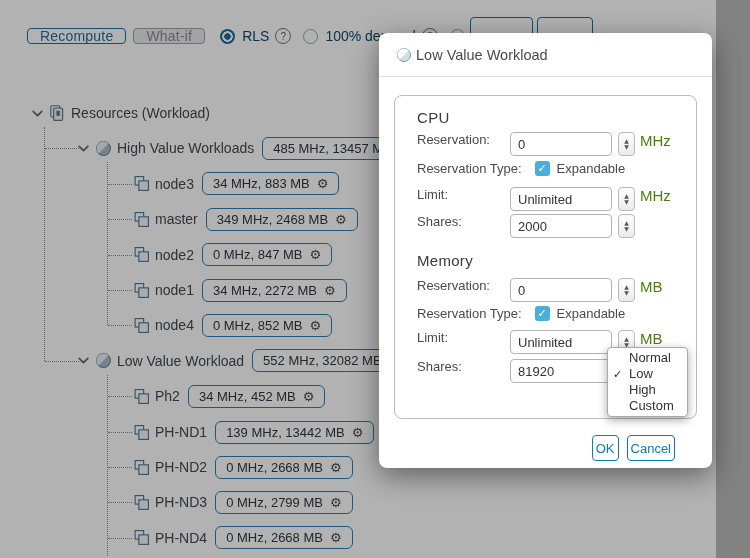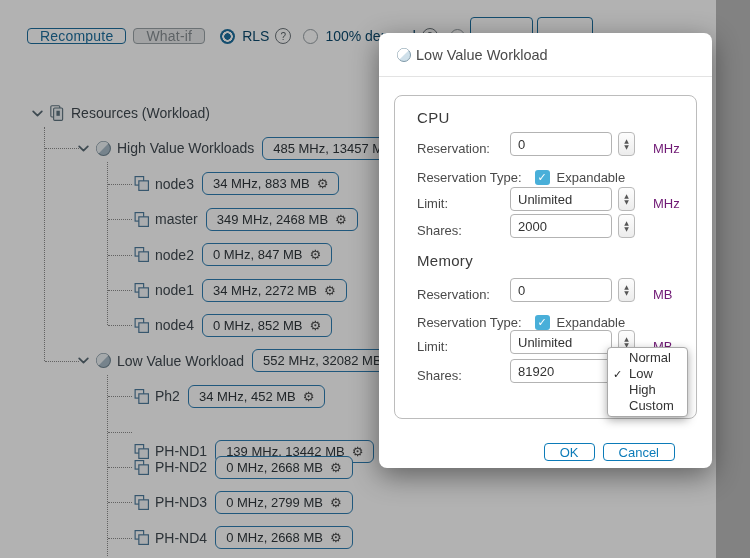--- a/index.html
+++ b/index.html
@@ -42,37 +42,37 @@
 
   
   .modal{position:absolute;left:379px;top:33px;width:333px;height:435px;background:#fff;border-radius:8px;
          box-shadow:0 8px 28px rgba(0,0,0,.45);z-index:10}
   .modal-title{height:43px;display:flex;align-items:center;padding-left:17px;border-bottom:1px solid #e3e3e3}
   .modal-title .ticon{width:16px;height:16px;margin:0 4px 0 0}
   .modal-title-text{font-size:14.5px;color:#4a4a4a}
   .panel{position:absolute;left:15px;top:62px;width:301px;height:322px;border:1px solid #bcbcbc;border-radius:8px}
   .sec-h{position:absolute;left:22px;font-size:15px;color:#3a3a3a;font-weight:500;letter-spacing:.3px}
   .sec-h.cpu{top:13px}.sec-h.mem{top:156px}
-  .frow{position:absolute;left:22px;height:24px;display:flex;align-items:flex-end;white-space:nowrap}
+  .frow{position:absolute;left:22px;height:24px;display:flex;align-items:flex-start;white-space:nowrap}
   .frow.r1{top:36px}.frow.r2{top:65px}.frow.r3{top:91px}.frow.r4{top:118px}
   .frow.r5{top:182px}.frow.r6{top:210px}.frow.r7{top:234px}.frow.r8{top:263px}
   .flabel{width:93px;font-size:13px;color:#4a4a4a;flex-shrink:0}
   .finput{width:86px;height:22px;border:1px solid #b3b3b3;border-radius:4px;font-size:13px;color:#333;
           padding:0 7px;font-family:inherit;outline:none;background:#fff}
   .stepper{width:15px;height:22px;margin-left:6px;border:1px solid #b9b9b9;border-radius:4px;
            background:linear-gradient(#fdfdfd,#ececec);display:flex;flex-direction:column;
            align-items:center;justify-content:center}
   .stepper span{font-size:6px;color:#555;line-height:6px}
-  .funit{margin-left:18px;font-size:13px;color:#701a75}
+  .funit{margin-left:5px;font-size:15px;color:#4d7c0f}
   .checkbox{width:15px;height:15px;border-radius:3px;background:#49afd9;margin-left:13px;
             display:flex;align-items:center;justify-content:center;flex-shrink:0}
   .checkbox span{color:#fff;font-size:11px;line-height:1}
   .cb-label{margin-left:7px;font-size:13px;color:#4a4a4a}
   .footer{position:absolute;right:37px;bottom:7px;display:flex;gap:8px}
-  .btn-sm{height:18px;box-sizing:border-box;padding:0 15px;border:1px solid #0c7bb8;border-radius:4px;
+  .btn-sm{height:26px;box-sizing:border-box;padding:0 3px;border:1px solid #0c7bb8;border-radius:4px;
           background:#fff;color:#0c7bb8;font-size:13px;display:flex;align-items:center}
 
   
   .dropdown{position:absolute;left:607px;top:347px;width:81px;background:#fff;border:1px solid #a9a9a9;
             border-radius:4px;box-shadow:0 3px 10px rgba(0,0,0,.35);z-index:20;padding:2px 0;box-sizing:border-box}
   .dd-item{position:relative;height:16px;line-height:16px;padding:0 6px 0 21px;font-size:13px;color:#333}
   .dd-check{position:absolute;left:5px;top:1px;font-size:11px;color:#222}
 </style>
 </head>
 <body>
@@ -234,21 +234,21 @@
             <rect x="2" y="1.5" width="8" height="8" fill="none" stroke="#4e7c9e" stroke-width="1.1"></rect>
             <rect x="5.5" y="5.5" width="9" height="9" fill="#f4f7f9" stroke="#4e7c9e" stroke-width="1.1"></rect>
           </svg>
         </span>
     <span class="tlabel">Ph2</span>
     <span class="badge">
       <span class="btext">34 MHz, 452 MB</span>
       <span class="gear sym">⚙</span>
     </span>
   </div>
-      <div class="tree-row vm" style="left: 132px; top: 435px; text-align: right;">
+      <div class="tree-row vm" style="left: 132px; top: 416px; text-align: right;">
 
     <span class="ticon">
           <svg width="17" height="17" viewBox="0 0 16 16">
             <rect x="2" y="1.5" width="8" height="8" fill="none" stroke="#4e7c9e" stroke-width="1.1"></rect>
             <rect x="5.5" y="5.5" width="9" height="9" fill="#f4f7f9" stroke="#4e7c9e" stroke-width="1.1"></rect>
           </svg>
         </span>
     <span class="tlabel">PH-ND1</span>
     <span class="badge">
       <span class="btext">139 MHz, 13442 MB</span>

